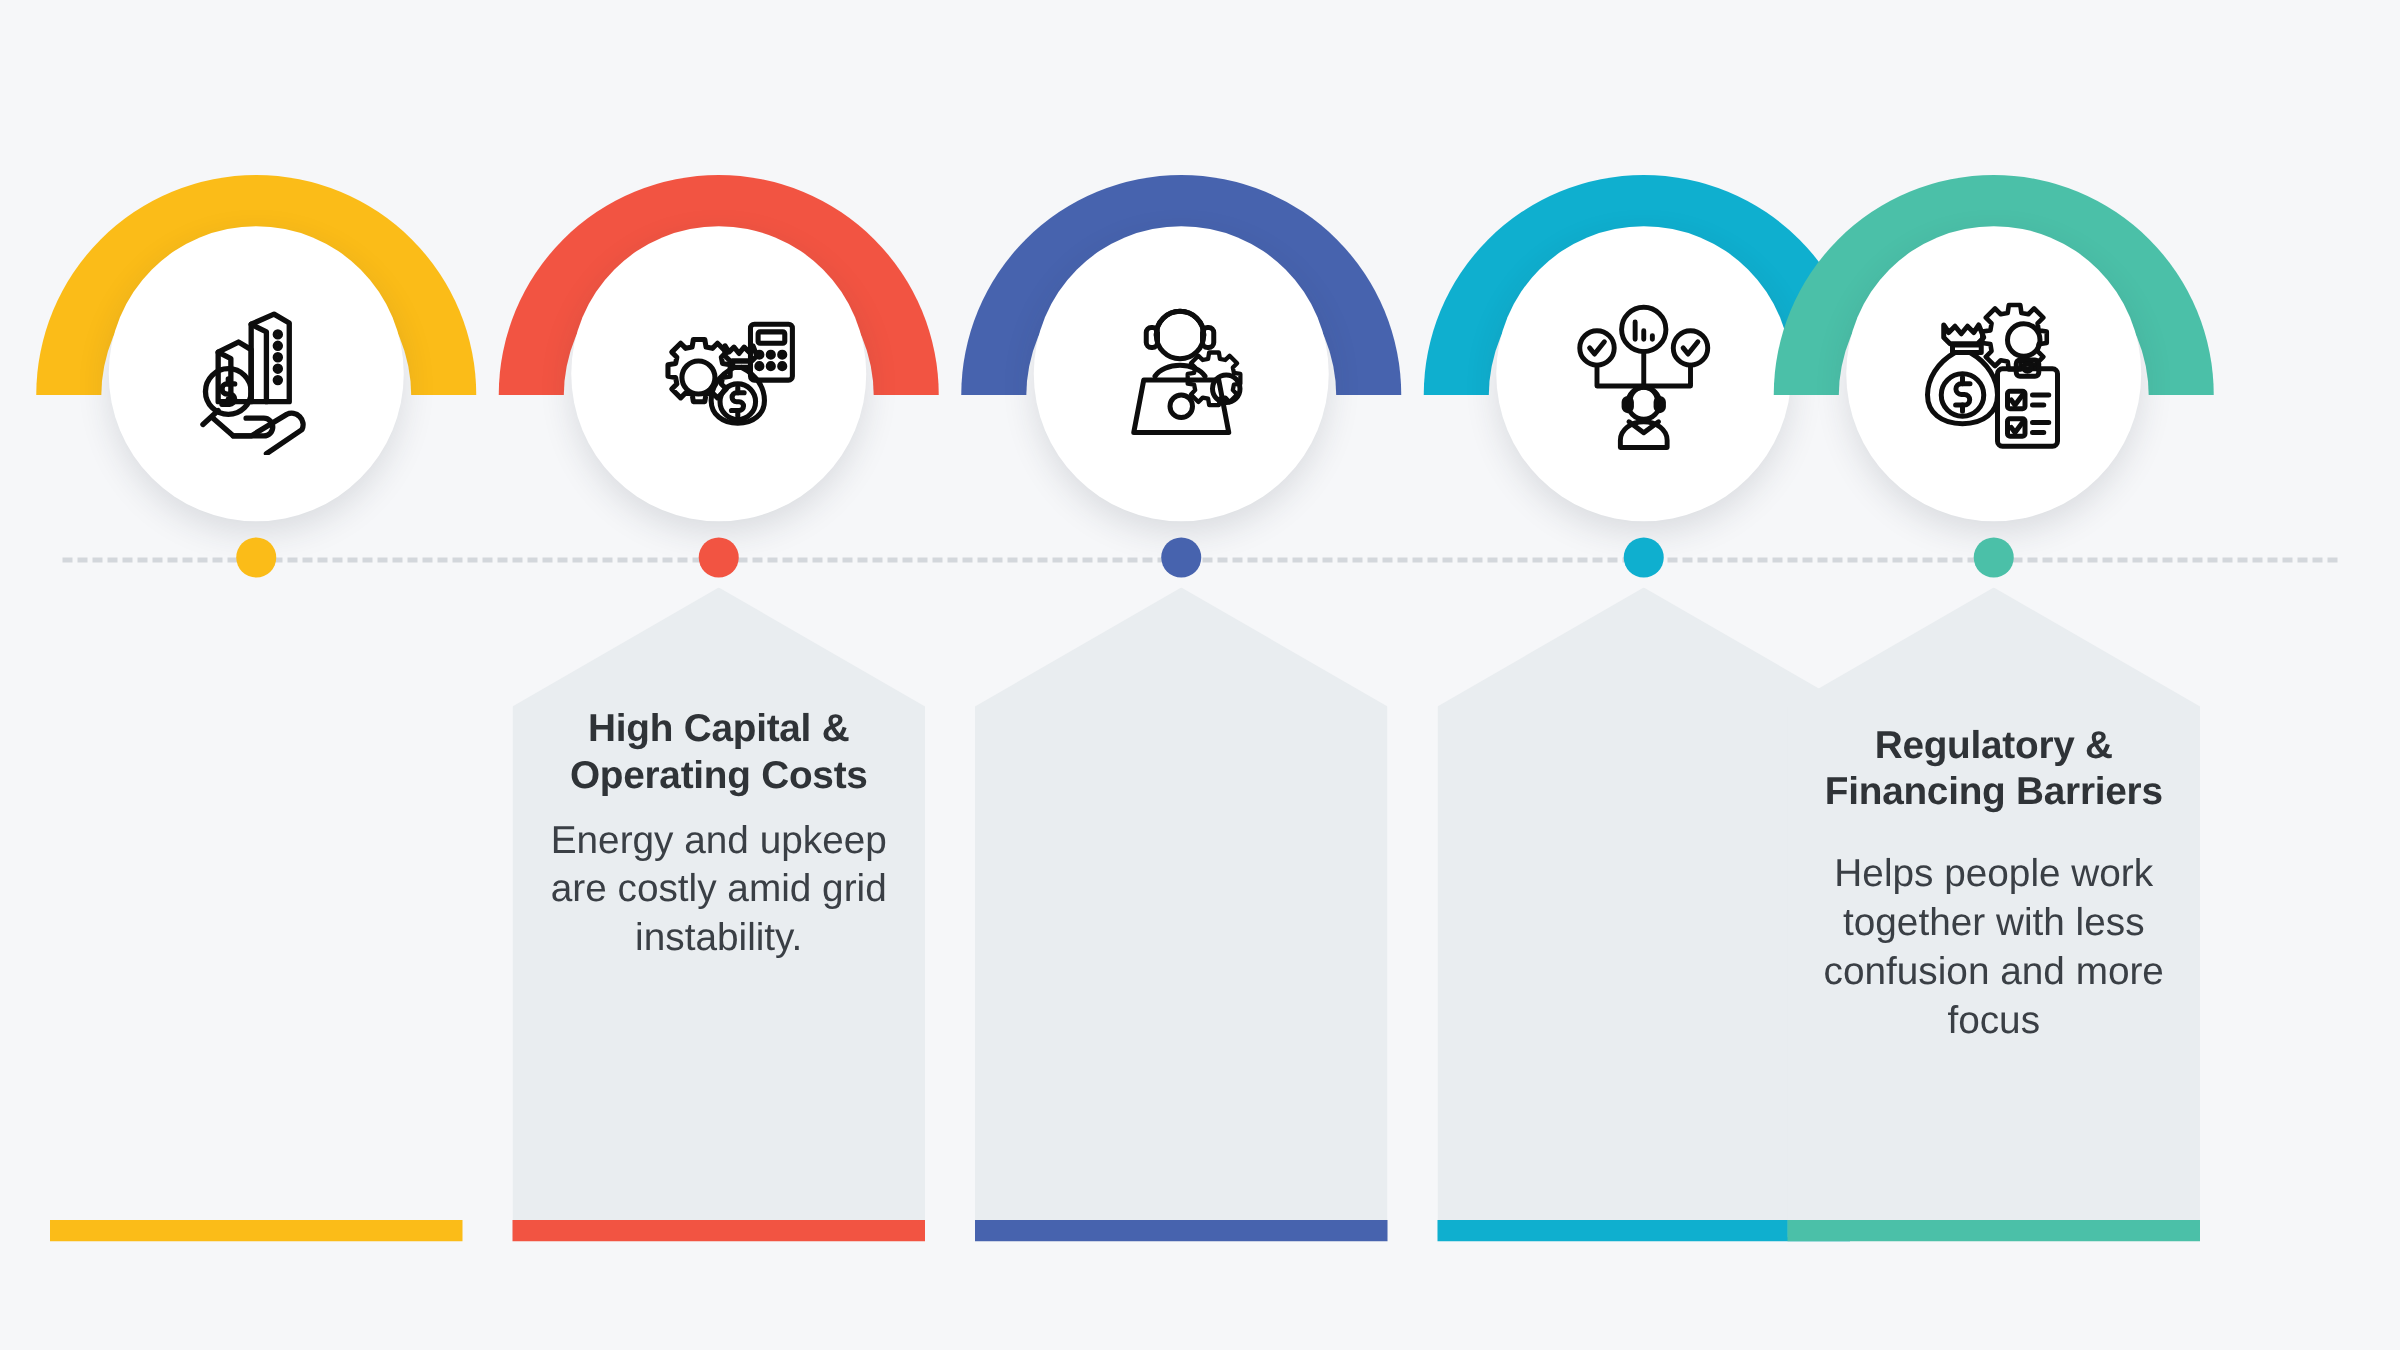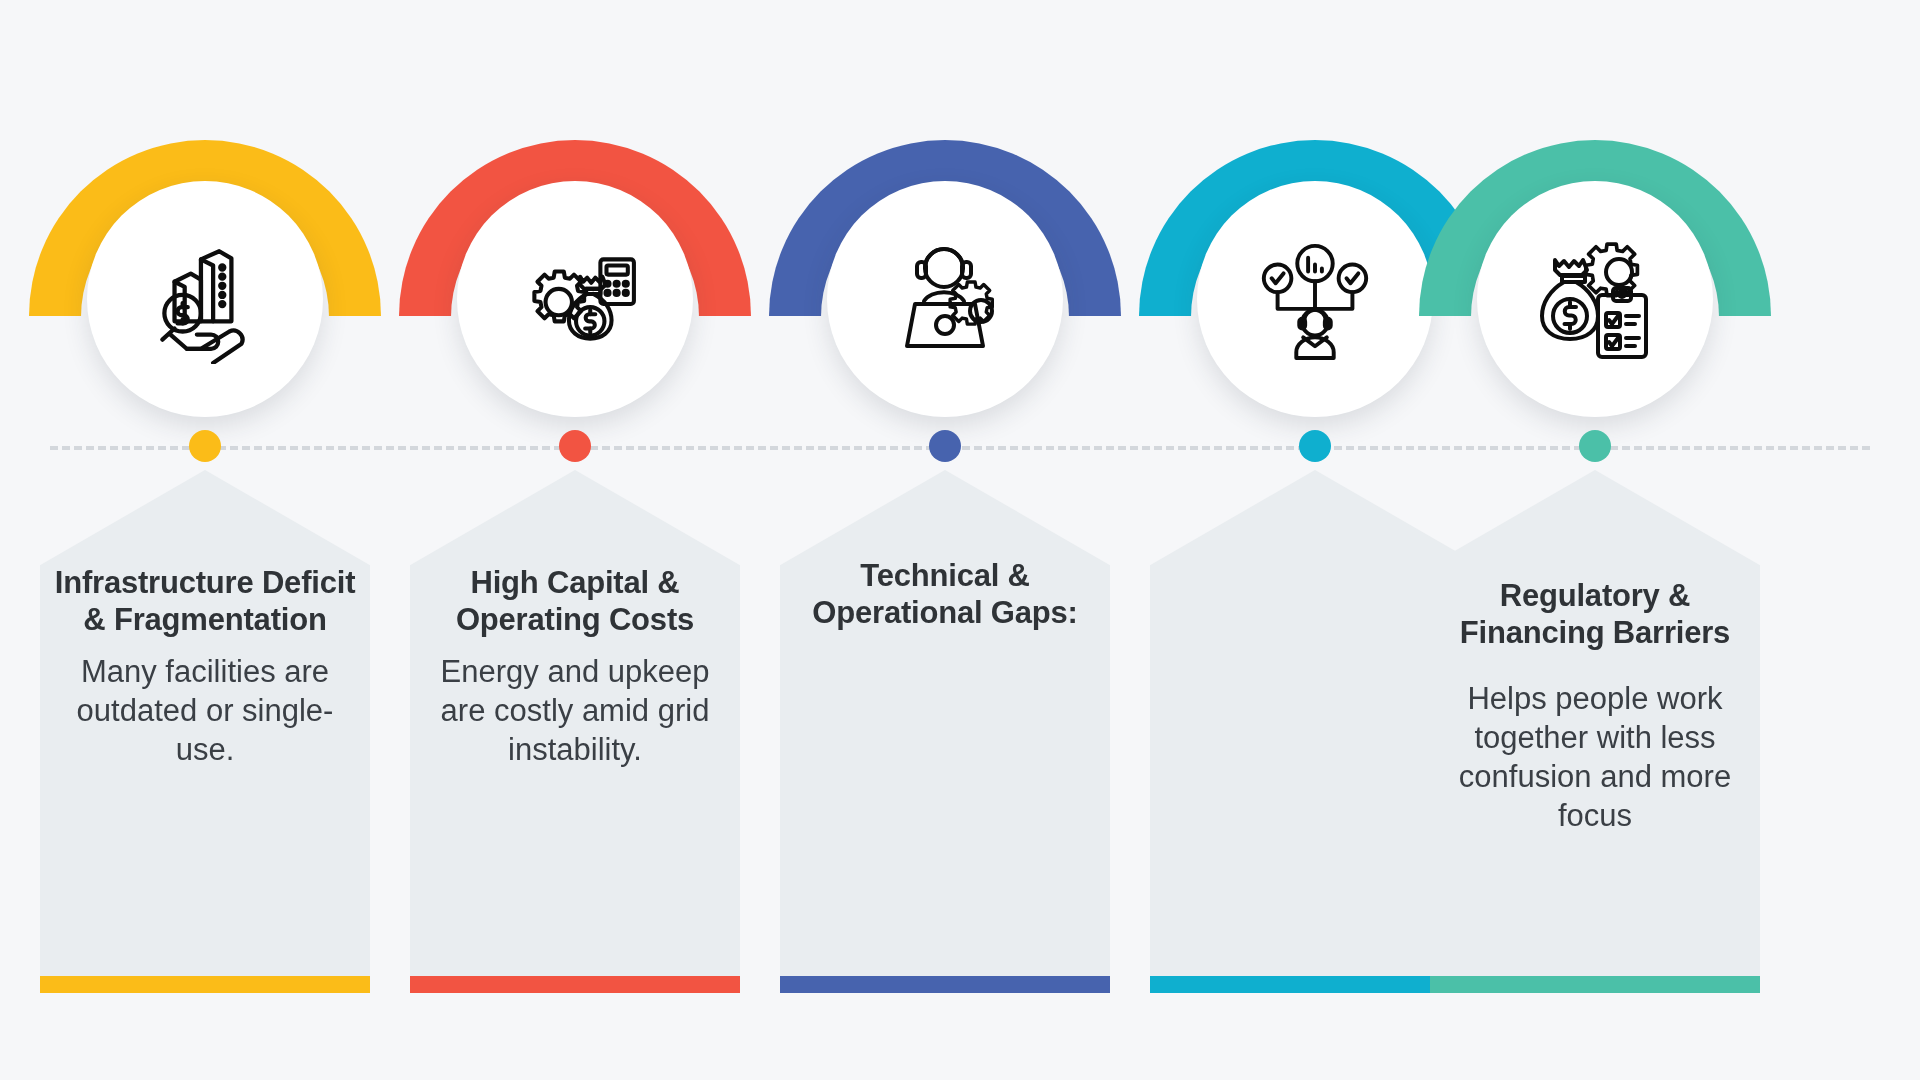--- a/index.html
+++ b/index.html
@@ -161,26 +161,20 @@
           <circle cx="42" cy="78" r="18"></circle>
           <path d="M47 72 h-6 a4 4 0 0 0 0 8 h2 a4 4 0 0 1 0 8 h-6"></path>
           <path d="M42 68 v4 M42 84 v4"></path>
           <path d="M22 104 L34 93"></path>
           <path d="M30 99 L46 113 L70 113 a7 7 0 0 0 0-14 H56"></path>
           <path d="M46 113 L60 113 L88 96 a9 9 0 0 1 12 12 L72 127"></path>
         </svg>
       </span>
     </div>
     <div class="dot" style="background: rgb(251, 188, 24);"></div>
-    <div class="card">
-      <div class="card-inner">
-        <div class="card-title">Infrastructure Deficit &amp; Fragmentation</div>
-        <div class="card-desc">Many facilities are outdated or single-use.</div>
-      </div>
-    </div>
     <div class="accent-bar" style="background: rgb(251, 188, 24);"></div>
   </div>
 
   <div class="column" id="col-1">
     <div class="arc" style="background: rgb(242, 84, 66);">
         <div style="position: absolute; left: 50%; bottom: -1px; transform: translateX(-50%); width: 248px; height: 124px; background: rgb(246, 247, 249); border-top-left-radius: 124px; border-top-right-radius: 124px;"></div>
       </div>
     <div class="icon-circle">
       <span>
         <svg width="130" height="130" viewBox="0 0 128 128" fill="none" stroke="#0d0d0d" stroke-width="4" stroke-linecap="round" stroke-linejoin="round">
@@ -228,21 +222,20 @@
           <path d="M34 69 h60 l8 42 h-76 z"></path>
           <circle cx="64" cy="90" r="9"></circle>
           <path d="M99 54 l5 -1 1 -6 h9 l1 6 5 1 4 -4 7 7 -4 4 1 5 6 1 v9 l-6 1 -1 5 4 4 -7 7 -4 -4 -5 1 -1 6 h-9 l-1 -6 -5 -1 -4 4 -7 -7 4 -4 -1 -5 -6 -1 v-9 l6 -1 1 -5 -4 -4 7 -7 z" transform="translate(-16,10) scale(0.86) translate(14,-4)"></path>
           <circle cx="100" cy="76" r="11"></circle>
         </svg>
       </span>
     </div>
     <div class="dot" style="background: rgb(71, 99, 174);"></div>
     <div class="card">
       <div class="card-inner">
-        <div class="card-title">Technical &amp; Operational Gaps:</div>
       </div>
     </div>
     <div class="accent-bar" style="background: rgb(71, 99, 174);"></div>
   </div>
 
   <div class="column" id="col-3">
     <div class="arc" style="background: rgb(15, 175, 207);">
         <div style="position: absolute; left: 50%; bottom: -1px; transform: translateX(-50%); width: 248px; height: 124px; background: rgb(246, 247, 249); border-top-left-radius: 124px; border-top-right-radius: 124px;"></div>
       </div>
     <div class="icon-circle">

